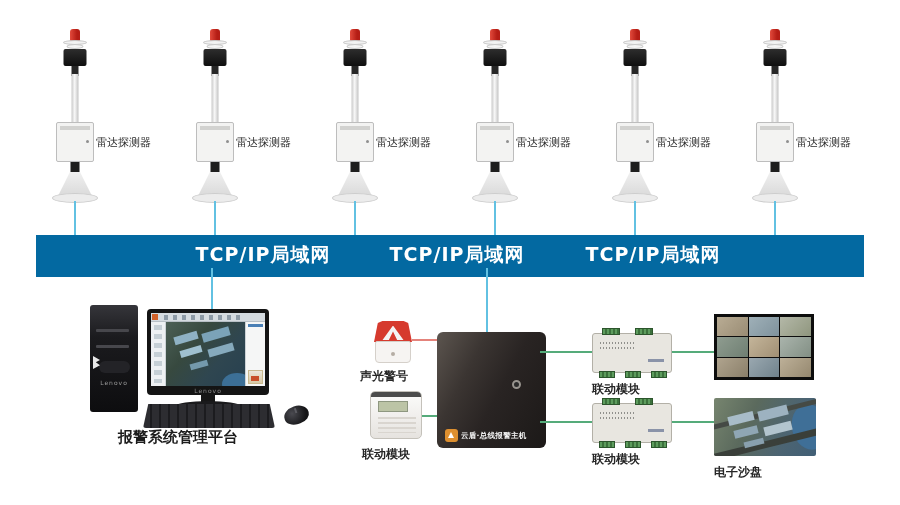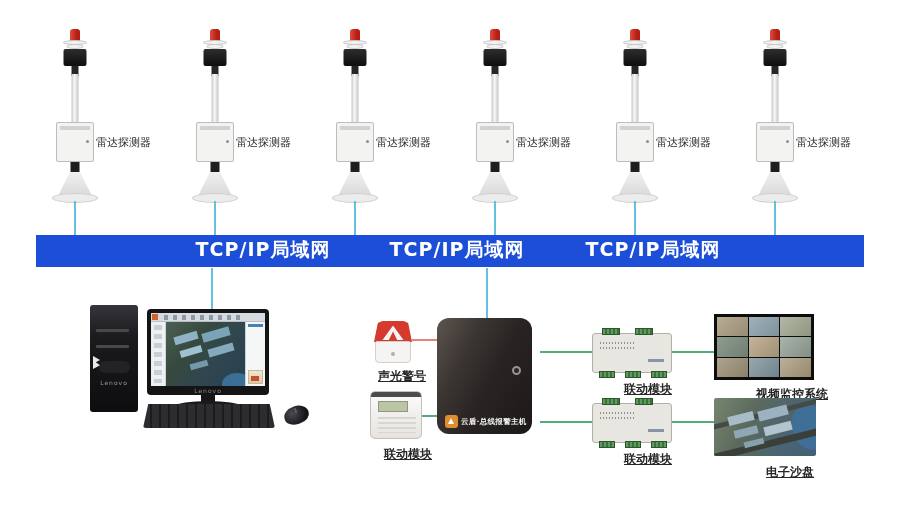--- a/index.html
+++ b/index.html
@@ -20,21 +20,21 @@
   .p-box { top:93px; width:38px; height:40px; background:#f3f3f2; border:1px solid #bdbdbd; border-radius:2px; }
   .p-box::before { content:""; position:absolute; left:3px; right:3px; top:3px; height:4px; background:#d2d2d0; }
   .p-box::after { content:""; position:absolute; right:4px; top:17px; width:3px; height:3px; border-radius:50%; background:#8f8f8f; }
   .p-bracket { top:133px; width:9px; height:12px; background:#1e1e1e; }
   .p-cone { top:143px; width:36px; height:26px; background:linear-gradient(180deg,#f0f0f0,#d8d8d8); clip-path:polygon(36% 0,64% 0,100% 100%,0 100%); }
   .p-base { top:164px; width:46px; height:10px; background:#ececec; border:1px solid #cdcdcd; border-radius:50%; }
   .p-drop { top:172px; width:2px; height:34px; background:#62c1e2; }
   .p-label { position:absolute; left:calc(50% + 21px); transform:none; top:106px; font-size:11px; color:#2b2b2b; white-space:nowrap; }
 
   
-  .net-bar { left:36px; top:235px; width:828px; height:32px; background:#1d4ed8; }
+  .net-bar { left:36px; top:235px; width:828px; height:42px; background:#0369a1; }
   .tcp { position:absolute; top:50%; transform:translate(-50%,-54%); color:#ffffff; font-weight:bold; font-size:19px; letter-spacing:1px; white-space:nowrap; }
 
   
   .vline { position:absolute; width:2px; background:#62c1e2; }
   .hline { position:absolute; height:2px; }
   .green { background:#55ab7a; }
   .red { background:#e4837b; }
 
   
   .tower { left:90px; top:305px; width:48px; height:107px; background:linear-gradient(180deg,#35353a 0%,#1b1b1e 30%,#0d0d0f 100%); border-radius:3px; }
@@ -59,38 +59,38 @@
   .sc-water { position:absolute; right:-7px; bottom:-9px; width:30px; height:22px; background:#3c6f96; border-radius:50%; }
   .m-brand { position:absolute; left:0; right:0; bottom:1px; text-align:center; font-size:6px; color:#8a8a8a; letter-spacing:1px; }
   .stand-neck { left:201px; top:394px; width:14px; height:9px; background:#161616; }
   .stand-base { left:176px; top:401px; width:64px; height:10px; background:#1a1a1c; border-radius:50%; }
   .keyboard { left:143px; top:404px; width:132px; height:24px; background:#1c1c1f; border-radius:3px; clip-path:polygon(4% 0,96% 0,100% 100%,0 100%);
               background-image:repeating-linear-gradient(90deg,#2d2d31 0 7px,#1c1c1f 7px 9px),repeating-linear-gradient(180deg,#26262a 0 5px,#19191c 5px 8px); }
   .mouse { left:284px; top:406px; width:25px; height:18px; background:radial-gradient(circle at 35% 35%,#4a4a50,#141416 70%); border-radius:55% 55% 50% 50%; transform:rotate(-18deg); }
   .mouse::after { content:""; position:absolute; left:48%; top:2px; width:2px; height:5px; background:#5c5c62; }
 
   
-  .lbl { position:absolute; text-align:right; color:#262626; font-size:12px; font-weight:600; white-space:nowrap;text-decoration:underline; }
+  .lbl { position:absolute; text-align:left; color:#262626; font-size:12px; font-weight:600; white-space:nowrap; }
   .lbl-big { font-size:15px; font-weight:bold; color:#1d1d1d; }
 
   
   .siren { left:374px; top:321px; width:38px; height:42px; }
   .siren-top { position:absolute; top:0; left:0; right:0; height:21px; background:#d63a2e; clip-path:polygon(0 100%,10% 10%,22% 0,78% 0,90% 10%,100% 100%); }
   .siren-chevron { position:absolute; left:22%; right:22%; top:22%; bottom:8%; background:#f4f4f4; clip-path:polygon(50% 0,100% 100%,70% 100%,50% 40%,30% 100%,0 100%); }
   .siren-body { position:absolute; top:20px; left:1px; right:1px; bottom:0; background:#f6f4f2; border:1px solid #d5d0ca; border-radius:2px 2px 4px 4px; }
   .siren-body::after { content:""; position:absolute; left:45%; top:52%; width:4px; height:4px; background:#b5ada4; border-radius:50%; }
 
   
   .keypad { left:370px; top:391px; width:52px; height:48px; background:linear-gradient(180deg,#fcfcfb,#e6e3df); border:1px solid #c4c1ba; border-radius:5px; }
   .kp-top { position:absolute; top:0; left:0; right:0; height:5px; background:#4c4c4c; border-radius:4px 4px 0 0; }
   .kp-lcd { position:absolute; left:7px; top:9px; width:30px; height:11px; background:#bcc4a6; border:1px solid #8e9780; }
   .kp-keys { position:absolute; left:7px; top:25px; width:38px; height:16px; background:repeating-linear-gradient(180deg,#d9d5cf 0 2px,transparent 2px 5px); }
 
   
-  .host { left:437px; top:318px; width:95px; height:116px; border-radius:12px;
+  .host { left:437px; top:332px; width:109px; height:116px; border-radius:6px;
           background:linear-gradient(118deg,#5c554f 0%,#3b3532 30%,#292423 55%,#1c1918 100%); }
   .host-lock { position:absolute; left:75px; top:48px; width:9px; height:9px; border-radius:50%; background:#2a2a2a; border:2px solid #98948e; }
   .host-logo { position:absolute; left:8px; bottom:6px; display:flex; align-items:center; gap:3px; }
   .logo-icon { position:relative; width:13px; height:13px; background:#dd8f2f; border-radius:3px; flex:none; }
   .logo-icon::after { content:""; position:absolute; left:3px; top:3px; border-left:3.5px solid transparent; border-right:3.5px solid transparent; border-bottom:6px solid #ffffff; }
   .logo-text { color:#f5f5f5; font-size:7.5px; font-weight:bold; white-space:nowrap; letter-spacing:.3px; }
 
   
   .module { position:absolute; left:592px; width:80px; height:40px; background:#e8e6e0; border:1px solid #b3b0a7; border-radius:3px; }
   .module > i { position:absolute; display:block; height:7px; background:repeating-linear-gradient(90deg,#5d9c5d 0 2px,#3c713c 2px 4px); border:1px solid #2c552c; }
@@ -249,20 +249,21 @@
         <div class="sc-rh"></div>
         <div class="sc-chart"></div>
       </div>
     </div>
     <div class="m-brand">Lenovo</div>
   </div>
   <div class="abs stand-neck"></div>
   <div class="abs stand-base"></div>
   <div class="abs keyboard"></div>
   <div class="abs mouse"></div>
+  <div class="lbl lbl-big" style="left:118px; top:428px; width:195px;">报警系统管理平台</div>
 
   <div class="abs siren">
     <div class="siren-top">
       <div class="siren-chevron"></div>
     </div>
     <div class="siren-body"></div>
   </div>
   <div class="hline red" style="left:412px; top:339px; width:25px;"></div>
   <div class="lbl" style="left:360px; top:368px; width:66px;">声光警号</div>
 
@@ -315,21 +316,20 @@
     <div class="vc"></div>
     <div class="vc"></div>
     <div class="vc"></div>
     <div class="vc"></div>
     <div class="vc"></div>
     <div class="vc"></div>
     <div class="vc"></div>
     <div class="vc"></div>
     <div class="vc"></div>
   </div>
-  <div class="lbl" style="left:700px; top:386px; width:128px;">视频监控系统</div>
 
   <div class="abs sand-table">
     <span class="st-water"></span>
     <span class="st-road2"></span>
     <span class="st-road"></span>
     <span class="st-b1"></span>
     <span class="st-b2"></span>
     <span class="st-b3"></span>
     <span class="st-b4"></span>
     <span class="st-b5"></span>

